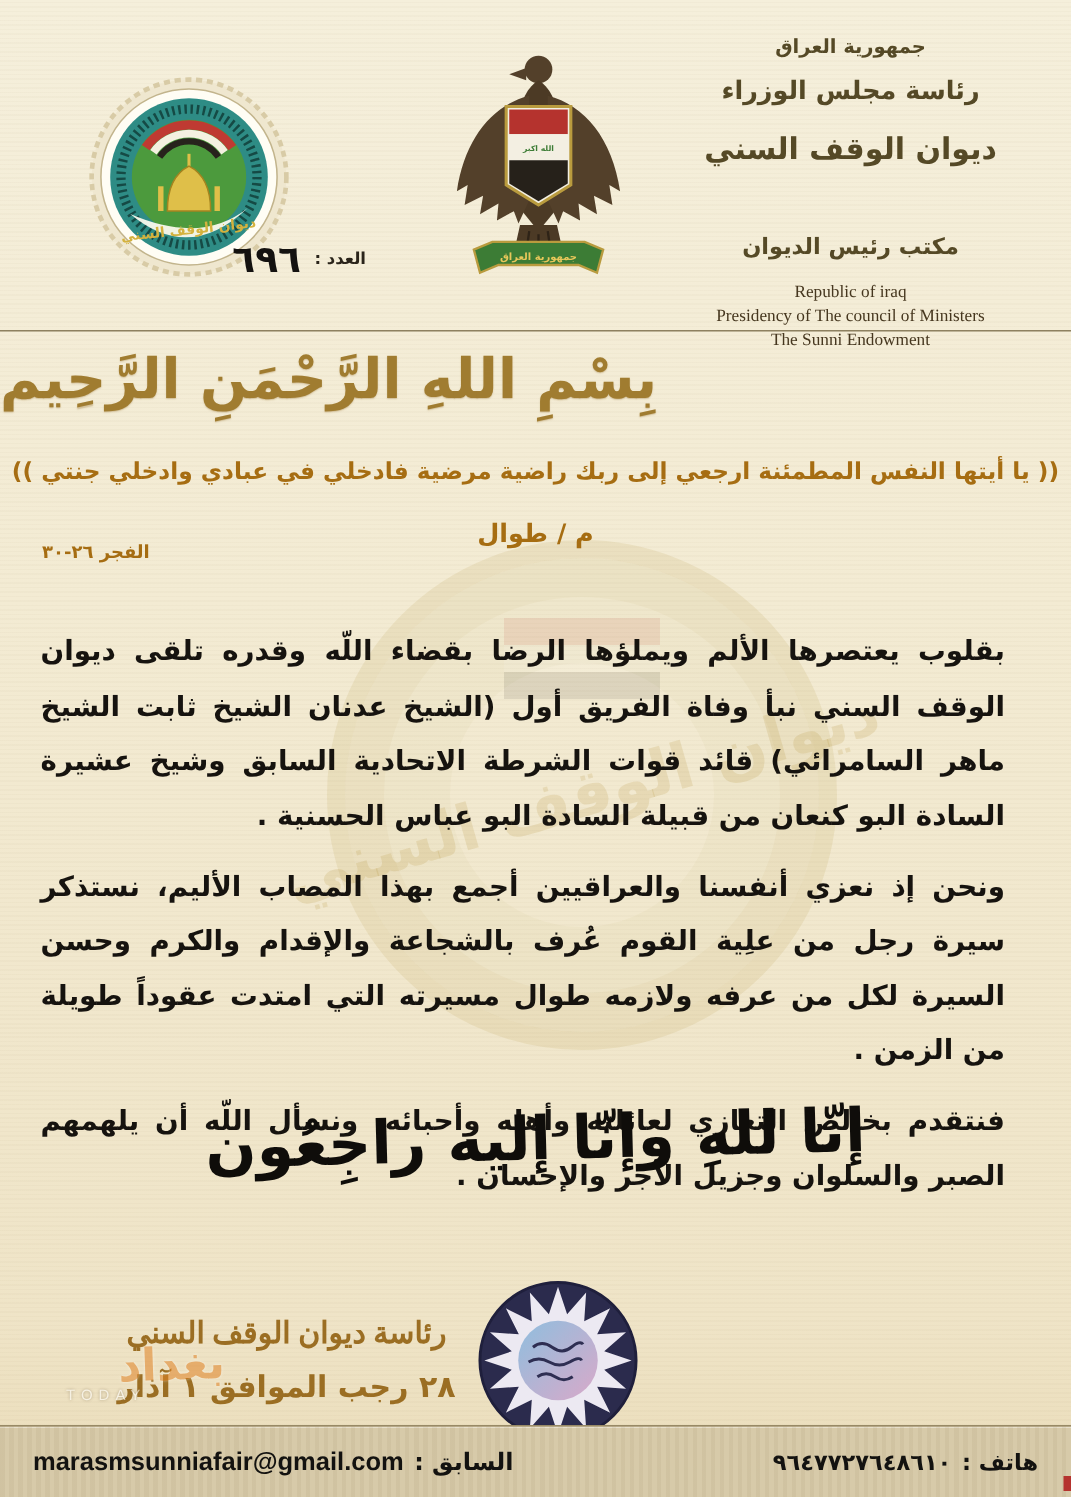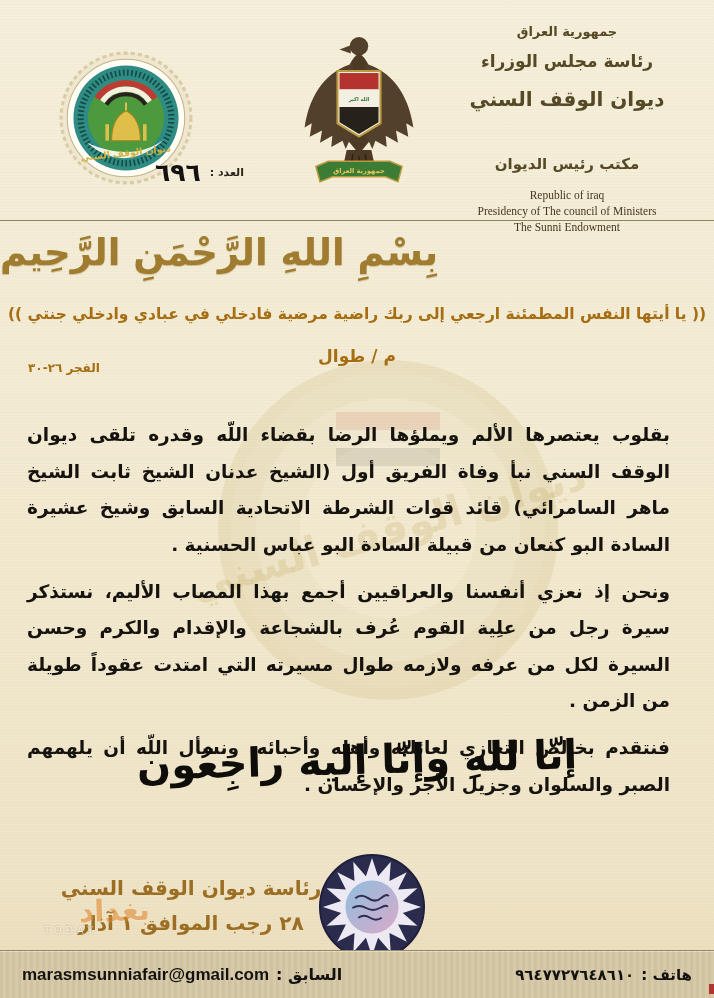--- a/index.html
+++ b/index.html
@@ -47,21 +47,21 @@
   
   .body-text{position:absolute;left:27px;right:44px;top:388px;z-index:2;
     direction:rtl;text-align:justify;font-size:18.5px;font-weight:bold;color:#16130f;line-height:1.98;margin-top:29px;}
   .body-text p{margin:0 0 10px 0;}
   .istirja{position:absolute;left:0;width:100%;top:737px;text-align:center;z-index:2;
     font-size:40px;font-weight:bold;color:#0f0d0a;transform:rotate(-1.5deg);letter-spacing:1px;direction:rtl;}
   
   .stamp{position:absolute;left:318px;top:853px;width:108px;height:108px;z-index:2;}
   .sign-block{position:absolute;left:36px;top:876px;width:310px;text-align:center;z-index:2;
     color:#9b6e23;direction:rtl;}
-  .sign-org{font-size:20px;font-weight:bold;margin-bottom:11px;}
+  .sign-org{font-size:20px;font-weight:bold;margin-bottom:11px;font-family:Liberation Serif, serif;}
   .sign-date{font-size:20px;font-weight:bold;}
   .news-wm{position:absolute;left:10px;top:894px;width:140px;height:76px;opacity:.55;z-index:3;}
   .news-ar{display:block;font-size:30px;font-weight:bold;color:#e08326;
     text-shadow:0 0 2px rgba(255,255,255,.9);transform:rotate(-2deg);direction:rtl;}
   .news-en{display:block;margin:-4px 0 0 34px;font-family:"Liberation Sans",sans-serif;
     font-size:10px;font-weight:normal;letter-spacing:4px;color:#ffffff;
     text-shadow:0 0 2px rgba(90,70,40,.8);}
   .band{position:absolute;left:0;right:0;top:950px;bottom:0;z-index:2;
     background:#d7caa9;border-top:1px solid rgba(118,102,66,.65);
     box-shadow:inset 0 1px 0 rgba(255,255,255,.4);}

